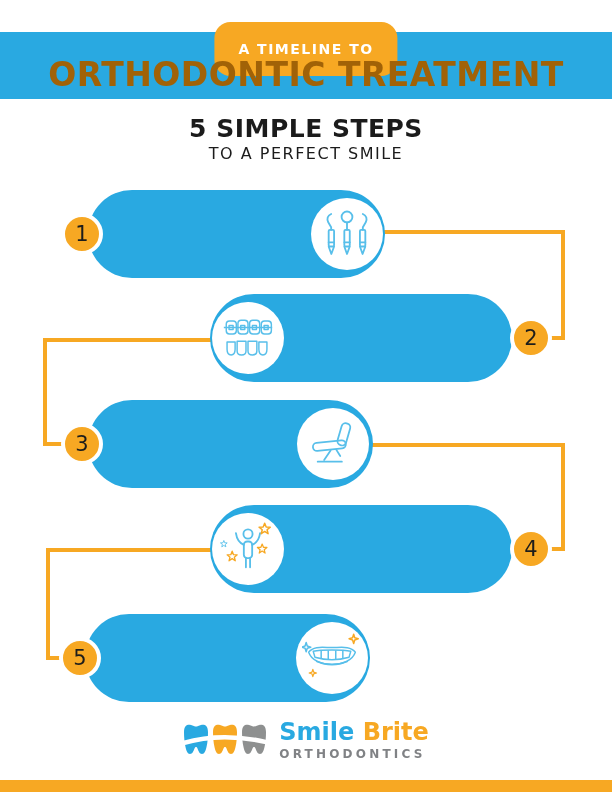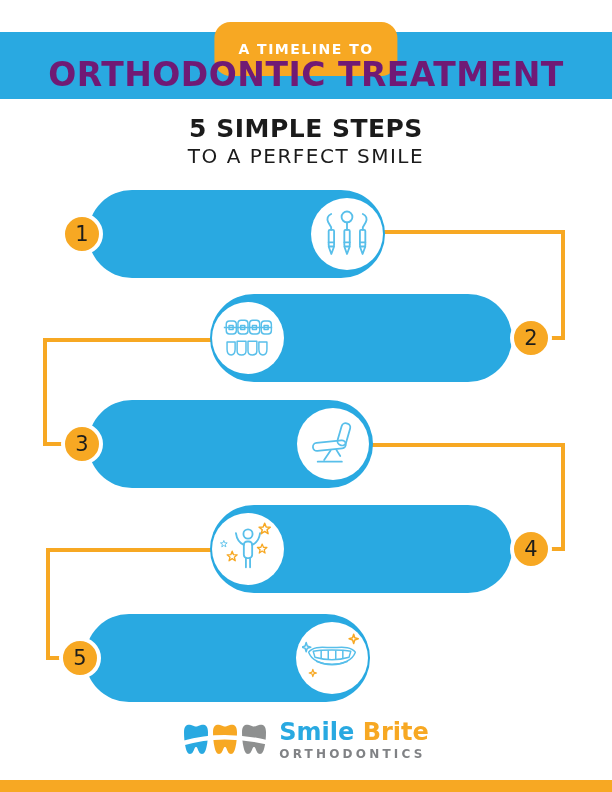--- a/index.html
+++ b/index.html
@@ -4,26 +4,26 @@
 <style>
   html,body{margin:0;padding:0;background:#fff;}
   #page{position:relative;width:612px;height:792px;background:#ffffff;overflow:hidden;
         font-family:"Liberation Sans",sans-serif;}
   
   .band{position:absolute;left:0;top:32px;width:612px;height:67px;background:#29a9e1;}
   .badge{position:absolute;left:50%;top:22px;transform:translateX(-50%);
          background:#f7a823;color:#fff;border-radius:16px;height:30px;line-height:30px;
          padding:12px 24px;font-weight:bold;font-size:14px;letter-spacing:1.5px;
          font-family:"DejaVu Sans",sans-serif;white-space:nowrap;}
-  .main-title{position:absolute;left:0;top:55px;width:612px;text-align:center;color:#701a75;
+  .main-title{position:absolute;left:0;top:55px;width:612px;text-align:center;color:#a16207;
          font-family:"DejaVu Sans",sans-serif;font-weight:bold;font-size:33px;letter-spacing:.5px;}
   .sub1{position:absolute;left:0;top:114px;width:612px;text-align:center;color:#1b1b1b;
          font-family:"DejaVu Sans",sans-serif;font-weight:bold;font-size:25px;letter-spacing:.5px;}
   .sub2{position:absolute;left:0;top:144px;width:612px;text-align:center;color:#1b1b1b;
-         font-family:"DejaVu Sans",sans-serif;font-size:20px;letter-spacing:1.5px;}
+         font-family:"DejaVu Sans",sans-serif;font-size:16px;letter-spacing:1.5px;}
   
   #connectors{position:absolute;left:0;top:0;z-index:0;}
   
   .pill{position:absolute;height:88px;background:#29a9e1;border-radius:44px;z-index:1;}
   .icon-circle{position:absolute;width:72px;height:72px;border-radius:50%;background:#fff;
                top:8px;display:flex;align-items:center;justify-content:center;}
   .icon-circle svg{display:block;}
   .step-text{position:absolute;color:#fff;z-index:2;}
   .step-title{font-family:"DejaVu Sans",sans-serif;font-weight:normal;font-size:14.5px;
               margin:0 0 5px 0;white-space:nowrap;}

